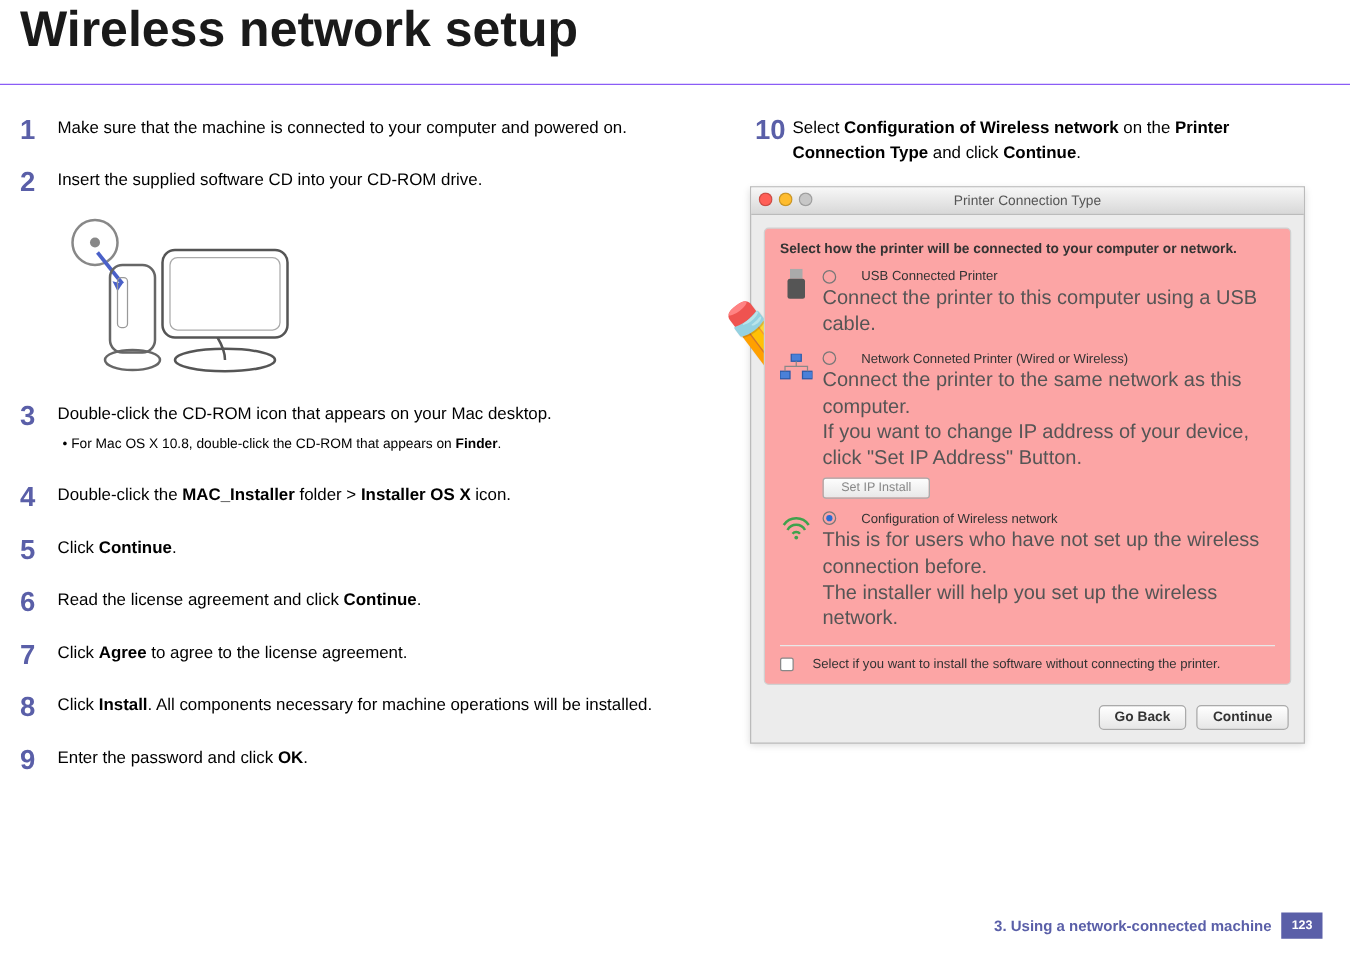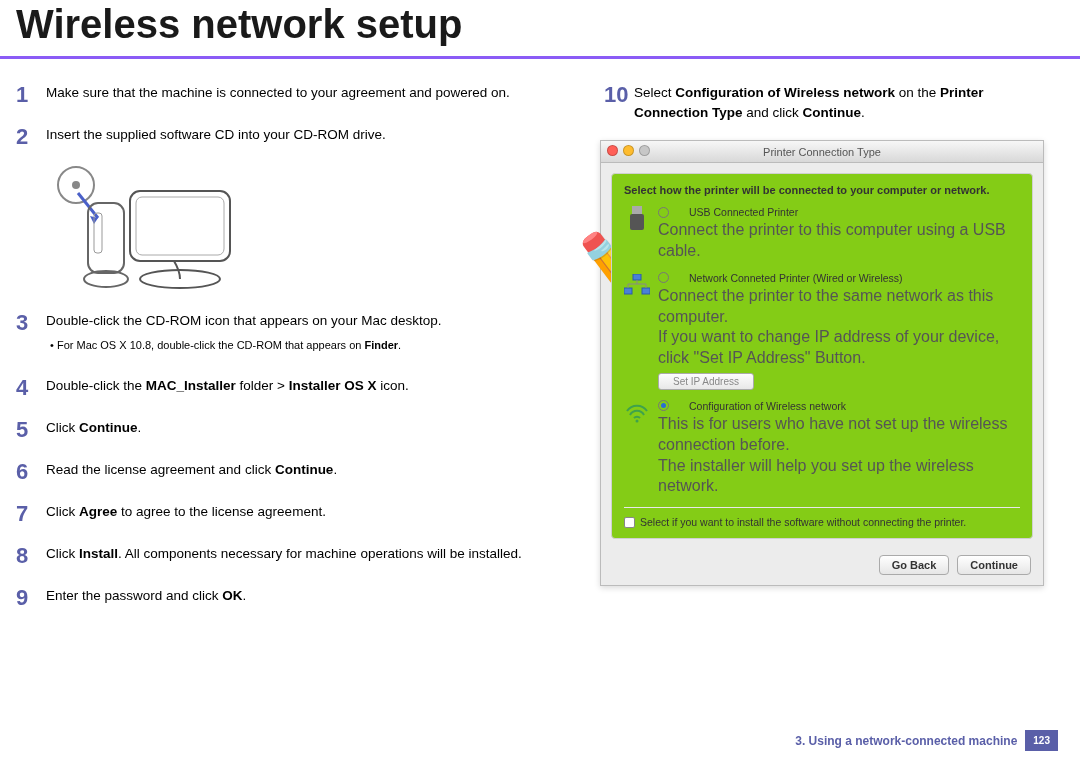--- a/index.html
+++ b/index.html
@@ -8,22 +8,22 @@
     height: 763px;
     background: #fff;
     font-family: "Segoe UI", "Myriad Pro", Arial, sans-serif;
     color: #000;
     position: relative;
     overflow: hidden;
   }
   .header {
     display: flex;
     align-items: flex-start;
-    border-bottom: 3px solid #8b5cf6;
-    padding-bottom: 4px;
+    border-bottom: 1px solid #8b5cf6;
+    padding-bottom: 15px;
   }
   .header-bar {
     width: 10px;
     background: #5a5fa8;
     margin-right: 6px;
   }
   .header-title {
     font-size: 40px;
     font-weight: 700;
     color: #1a1a1a;
@@ -78,38 +78,38 @@
     position: relative;
     text-align: center;
     line-height: 22px;
     font-size: 11px;
     color: #555;
   }
   .traffic { position: absolute; left: 6px; top: 4px; display: flex; gap: 5px; }
   .tdot { width: 11px; height: 11px; border-radius: 50%; border: 1px solid rgba(0,0,0,0.2);}
   .tred{background:#ff5f57}.tyel{background:#febc2e}.tgrn{background:#c7c7c7}
   .dialog-inner {
-    background: #84cc16;
+    background: #fca5a5;
     margin: 10px;
     border: 1px solid #d0d0d0;
     border-radius: 4px;
     padding: 10px 12px 10px 12px;
     position: relative;
   }
   .dialog-inner .prompt { font-weight: 700; font-size: 11px; margin-bottom: 10px; }
   .opt { display:flex; align-items:flex-start; gap:8px; margin-bottom:10px; }
   .opt-icon { width:26px; height:26px; flex:0 0 26px; display:flex; align-items:center; justify-content:center;}
   .opt-body { flex:1; }
   .opt-head { display:flex; align-items:center; gap:20px; font-weight:400; }
   .radio { width:11px; height:11px; border:1px solid #777; border-radius:50%; display:inline-flex; align-items:center; justify-content:center;}
   .radio.sel::after{content:"";width:5px;height:5px;background:#2a6dd4;border-radius:50%;}
   .opt-desc { color:#555; font-size:16px; line-height:1.3; margin-top:2px;}
   .setip-wrap{margin:4px 0 0 0;}
   .setip-btn { display:inline-block; border:1px solid #aaa; border-radius:3px; background:linear-gradient(#fdfdfd,#e8e8e8); padding:2px 14px; font-size:10px; color:#888;}
-  .checkbox-row{display:flex;align-items:center;gap:5px;margin-top:10px;border-top:1px solid #e8e8e8;padding-top:8px;}
+  .checkbox-row{display:flex;align-items:center;gap:15px;margin-top:10px;border-top:1px solid #e8e8e8;padding-top:8px;}
   .chk{width:11px;height:11px;border:1px solid #888;border-radius:2px;background:#fff;}
   .pencil {
     position:absolute; left:-26px; top:60px; font-size:64px; transform:rotate(8deg); text-shadow: 1px 1px 1px rgba(0,0,0,0.15);
   }
   .dialog-footer {
     display:flex; justify-content:flex-end; gap:8px; padding:6px 12px 10px;font-weight:bold;
   }
   .dlg-btn { border:1px solid #aaa; border-radius:4px; background:linear-gradient(#fff,#e6e6e6); padding:3px 12px; font-size:11px;}
   .footer {
     position:absolute; bottom:12px; right:22px; display:flex; align-items:center; gap:8px;
@@ -124,21 +124,21 @@
   <div class="header-bar"></div>
   <div class="header-title">Wireless network setup</div>
 </div>
 
 <div class="columns">
   <div class="col-left">
 
     <div class="step">
       <div class="step-num">1</div>
       <div class="step-body">
-          <p>Make sure that the machine is connected to your agreement and powered on.</p>
+          <p>Make sure that the machine is connected to your computer and powered on.</p>
         </div>
     </div>
 
     <div class="step">
       <div class="step-num">2</div>
       <div class="step-body">
           <p>Insert the supplied software CD into your CD-ROM drive.</p>
         </div>
     </div>
 
@@ -257,21 +257,21 @@
                   <path d="M13 6 v4 M13 10 h-9 v4 M13 10 h9 v4" stroke="#888" fill="none"></path>
                 </svg>
             </div>
             <div class="opt-body">
               <div class="opt-head">
                   <span class="radio"></span>
                   <span>Network Conneted Printer (Wired or Wireless)</span>
                 </div>
               <div class="opt-desc" style="white-space:pre-line">Connect the printer to the same network as this computer.
 If you want to change IP address of your device, click "Set IP Address" Button.</div>
-              <div class="setip-wrap"><span class="setip-btn">Set IP Address</span></div>
+              <div class="setip-wrap"><span class="setip-btn">Set IP Install</span></div>
             </div>
           </div>
 
           <div class="opt">
             <div class="opt-icon">
               <svg width="24" height="20">
                   <path d="M2 8 a12 12 0 0 1 20 0" stroke="#3fa24c" stroke-width="2" fill="none"></path>
                   <path d="M5 12 a8 8 0 0 1 14 0" stroke="#3fa24c" stroke-width="2" fill="none"></path>
                   <path d="M9 15 a4 4 0 0 1 6 0" stroke="#3fa24c" stroke-width="2" fill="none"></path>
                   <circle cx="12" cy="18" r="1.5" fill="#3fa24c"></circle>

